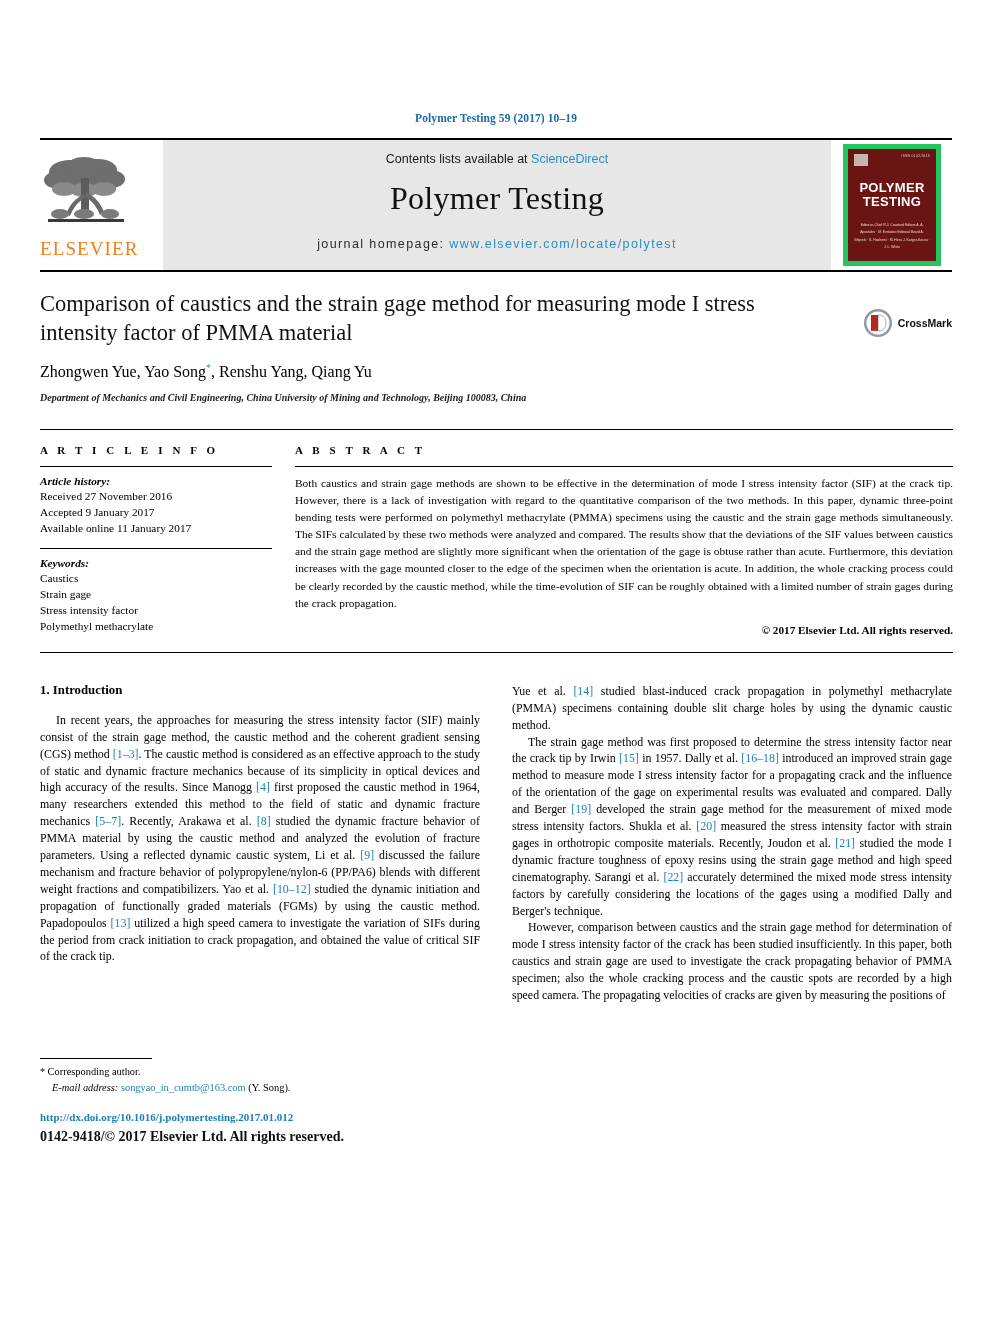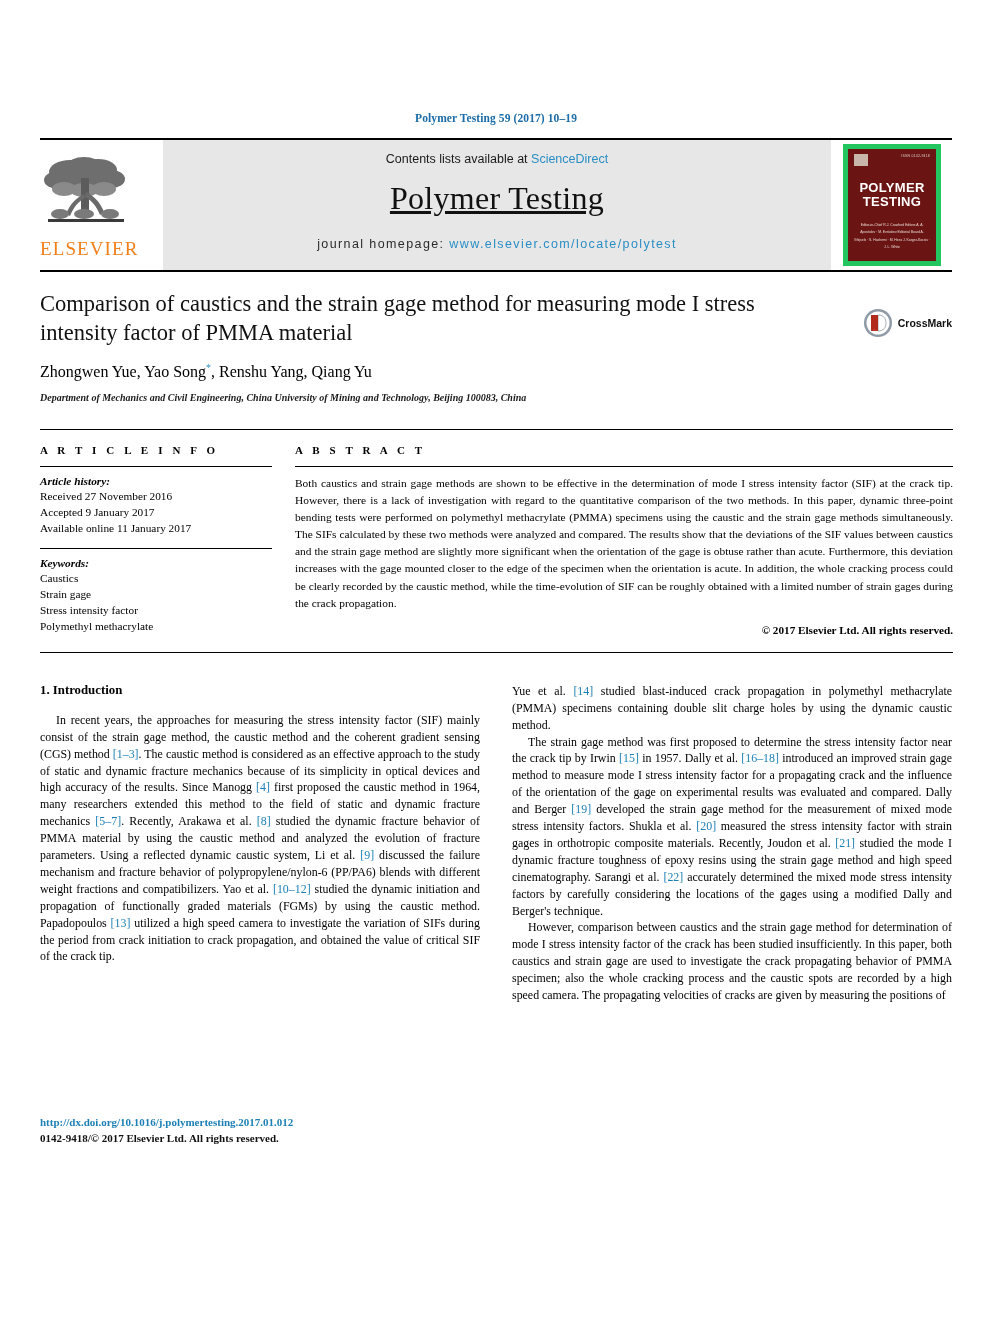--- a/index.html
+++ b/index.html
@@ -82,21 +82,20 @@
   }
   .contents-line .sd {
     color: #2a8ec4;
   }
   .journal-title {
     font-family: "Liberation Serif", serif;
     font-size: 32px;
     margin-top: 14px;
     letter-spacing: .3px;
     color: #111;
-    text-decoration: underline;
   }
   .homepage-line {
     font-family: "Liberation Sans", sans-serif;
     font-size: 12.5px;
     margin-top: 20px;
     letter-spacing: 1.4px;
     color: #2b2b2b;
   }
   .homepage-line .url {
     color: #2a8ec4;
@@ -309,21 +308,21 @@
   }
   .doi-line {
     font-family: "Liberation Serif", serif;
     font-size: 11px;
     font-weight: bold;
     color: #1b7fb5;
     line-height: 1.5;
   }
   .issn-line {
     font-family: "Liberation Serif", serif;
-    font-size: 11px;
+    font-size: 14px;
     font-weight: bold;
     color: #111;
     line-height: 1.5;
   }
 </style>
 </head>
 <body>
 
 <div class="page">
 
@@ -432,20 +431,32 @@
       <div class="copyright">© 2017 Elsevier Ltd. All rights reserved.</div>
     </div>
   </div>
 
   <div class="body-cols">
 
     <div class="col">
       <div class="sec-title">1.  Introduction</div>
       <p class="body-p">In recent years, the approaches for measuring the stress intensity factor (SIF) mainly consist of the strain gage method, the caustic method and the coherent gradient sensing (CGS) method <span class="cite" style="color:#1b7fb5">[1–3]</span>. The caustic method is considered as an effective approach to the study of static and dynamic fracture mechanics because of its simplicity in optical devices and high accuracy of the results. Since Manogg <span class="cite" style="color:#1b7fb5">[4]</span> first proposed the caustic method in 1964, many researchers extended this method to the field of static and dynamic fracture mechanics <span class="cite" style="color:#1b7fb5">[5–7]</span>. Recently, Arakawa et al. <span class="cite" style="color:#1b7fb5">[8]</span> studied the dynamic fracture behavior of PMMA material by using the caustic method and analyzed the evolution of fracture parameters. Using a reflected dynamic caustic system, Li et al. <span class="cite" style="color:#1b7fb5">[9]</span> discussed the failure mechanism and fracture behavior of polypropylene/nylon-6 (PP/PA6) blends with different weight fractions and compatibilizers. Yao et al. <span class="cite" style="color:#1b7fb5">[10–12]</span> studied the dynamic initiation and propagation of functionally graded materials (FGMs) by using the caustic method. Papadopoulos <span class="cite" style="color:#1b7fb5">[13]</span> utilized a high speed camera to investigate the variation of SIFs during the period from crack initiation to crack propagation, and obtained the value of critical SIF of the crack tip.</p>
 
+      <div class="footnote">
+        <div class="footnote-rule"></div>
+        <div class="fn-line">
+          <span class="star">*</span>
+          <span>Corresponding author.</span>
+        </div>
+        <div class="fn-line" style="padding-left:12px">
+          <span class="fn-label">E-mail address:</span>
+          <span class="link">songyao_in_cumtb@163.com</span>
+          <span>(Y. Song).</span>
+        </div>
+      </div>
 
       <div class="doi-block">
         <div class="doi-line">http://dx.doi.org/10.1016/j.polymertesting.2017.01.012</div>
         <div class="issn-line">0142-9418/© 2017 Elsevier Ltd. All rights reserved.</div>
       </div>
     </div>
 
     <div class="col">
       <p class="body-p noindent">Yue et al. <span class="cite" style="color:#1b7fb5">[14]</span> studied blast-induced crack propagation in polymethyl methacrylate (PMMA) specimens containing double slit charge holes by using the dynamic caustic method.</p>
       <p class="body-p">The strain gage method was first proposed to determine the stress intensity factor near the crack tip by Irwin <span class="cite" style="color:#1b7fb5">[15]</span> in 1957. Dally et al. <span class="cite" style="color:#1b7fb5">[16–18]</span> introduced an improved strain gage method to measure mode I stress intensity factor for a propagating crack and the influence of the orientation of the gage on experimental results was evaluated and compared. Dally and Berger <span class="cite" style="color:#1b7fb5">[19]</span> developed the strain gage method for the measurement of mixed mode stress intensity factors. Shukla et al. <span class="cite" style="color:#1b7fb5">[20]</span> measured the stress intensity factor with strain gages in orthotropic composite materials. Recently, Joudon et al. <span class="cite" style="color:#1b7fb5">[21]</span> studied the mode I dynamic fracture toughness of epoxy resins using the strain gage method and high speed cinematography. Sarangi et al. <span class="cite" style="color:#1b7fb5">[22]</span> accurately determined the mixed mode stress intensity factors by carefully considering the locations of the gages using a modified Dally and Berger's technique.</p>

